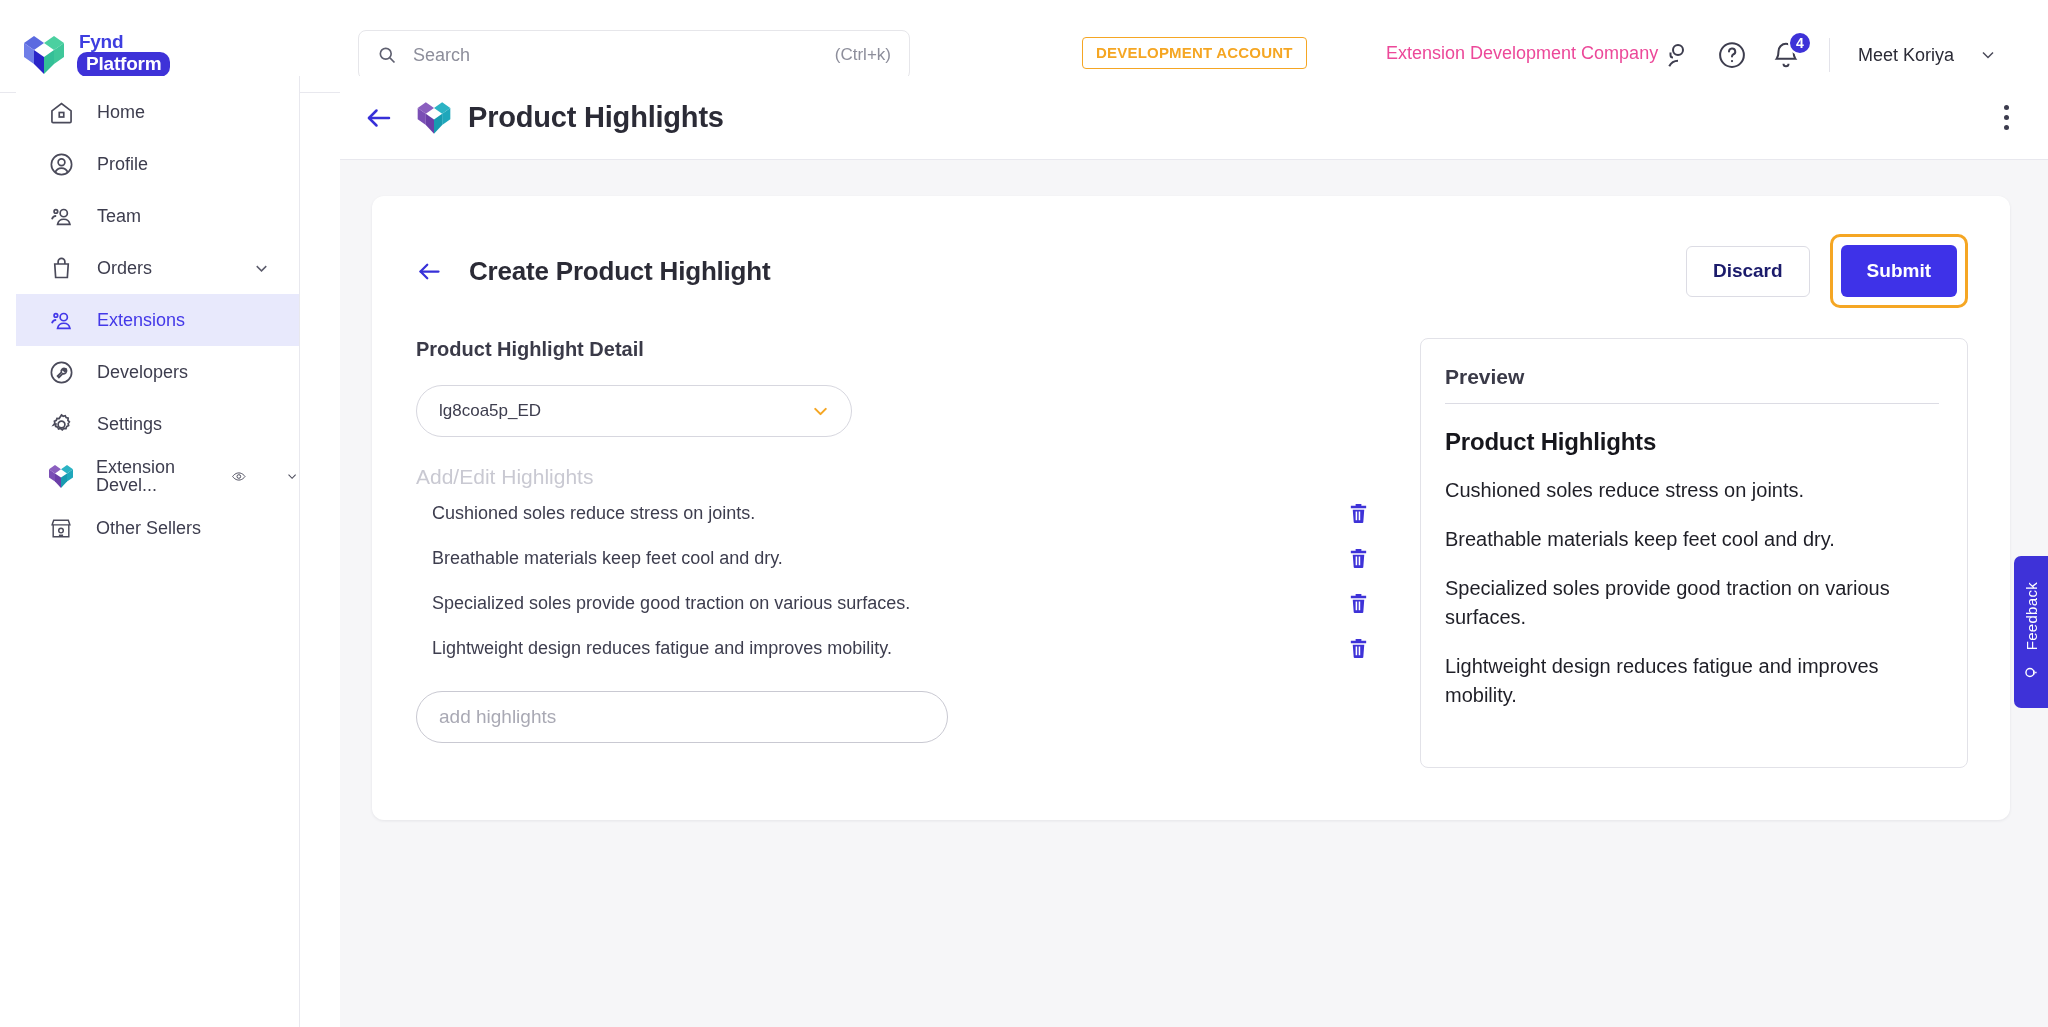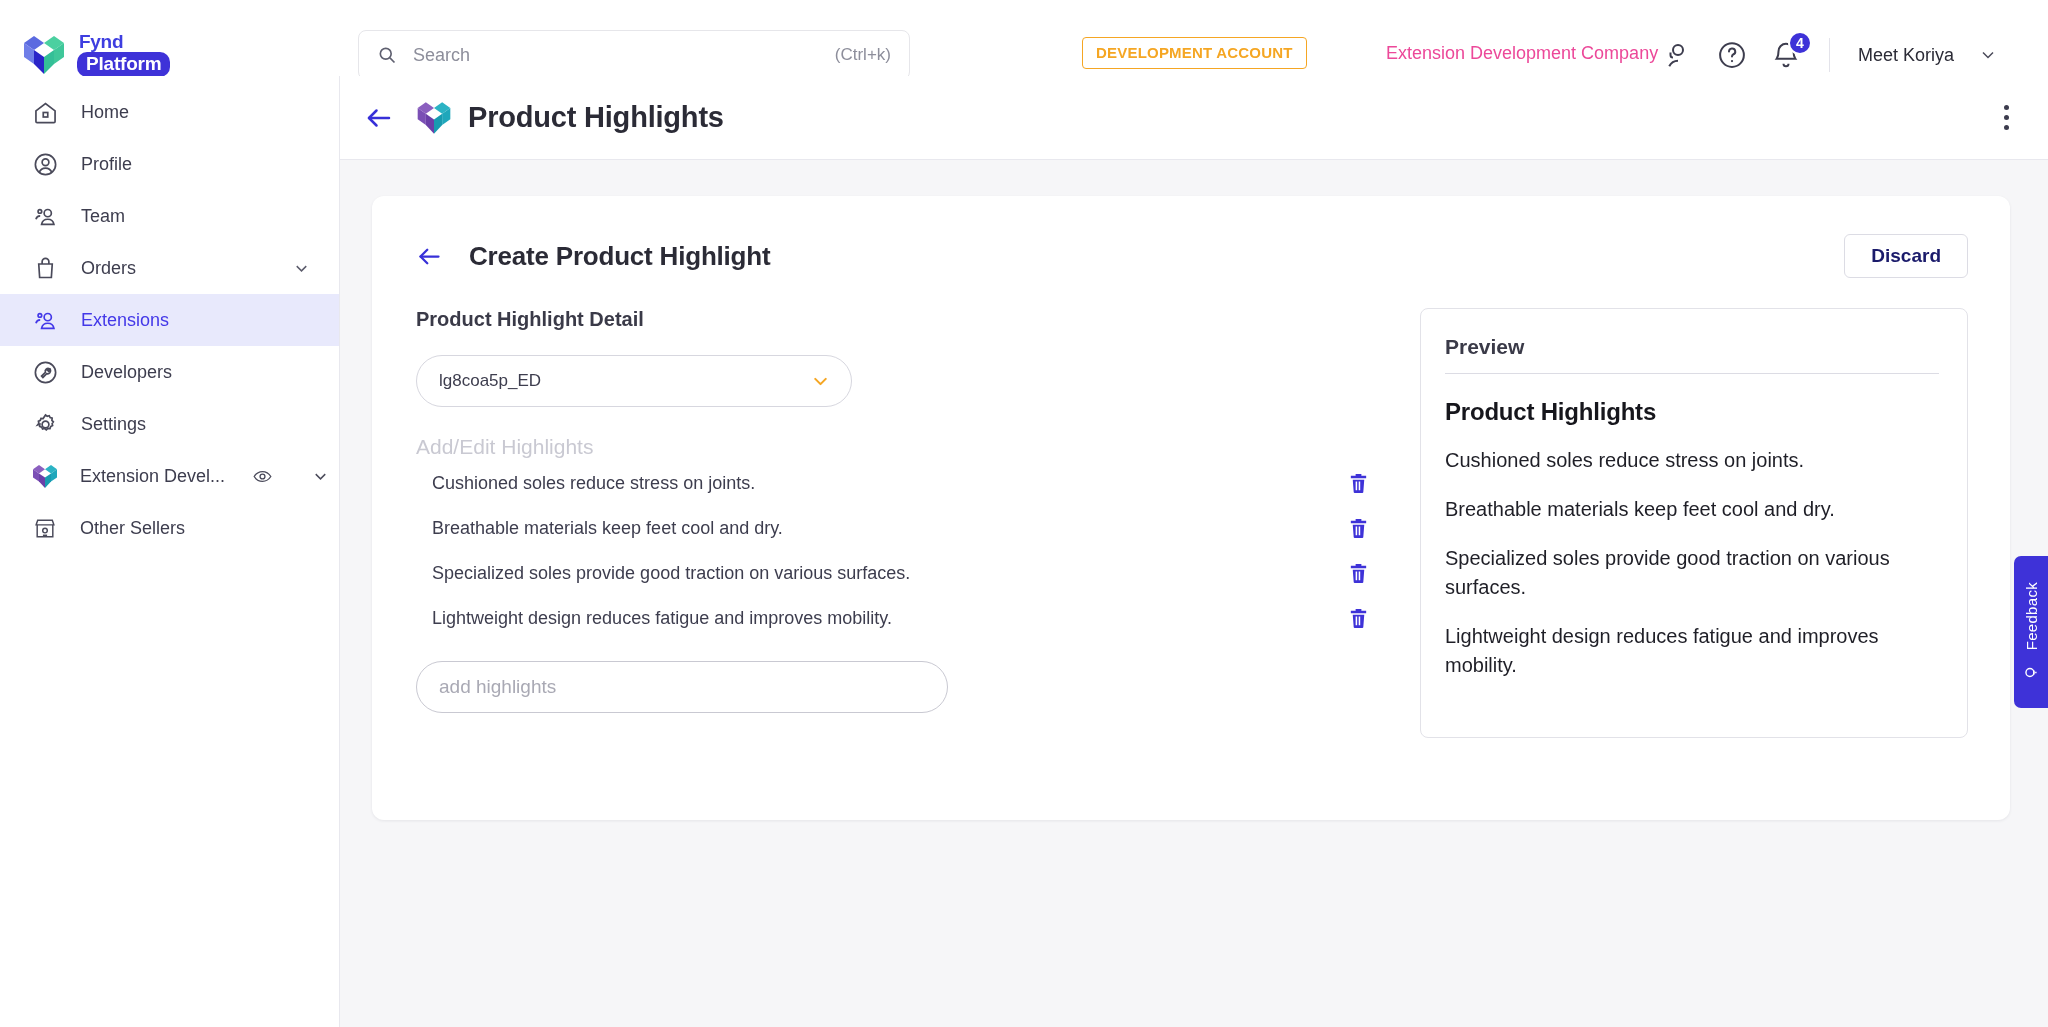--- a/index.html
+++ b/index.html
@@ -70,22 +70,22 @@
     font-size: 14px; font-weight: bold;
     display: flex; align-items: center; justify-content: center;
     border: 2px solid #fff;
   }
   .topdivider { width: 1px; height: 34px; background: #e3e3ea; margin: 0 4px; }
   .user-name { font-size: 18px; color: #2b2b36; white-space: nowrap; }
   .user-chevron { width: 20px; height: 20px; color: #4a4a5a; }
 
   
   .sidebar {
-    position: absolute; left: 0; top: 76px;
-    width: 340px; height: 951px;
+    position: absolute; left: 16px; top: 76px;
+    width: 284px; height: 951px;
     background: #ffffff; border-right: 1px solid #e8e8ee;
     padding-top: 10px;
   }
   .nav-item {
     height: 52px; display: flex; align-items: center;
     padding-left: 32px; gap: 22px; position: relative;
     color: #3d3d4e; font-size: 18px; cursor: pointer;
   }
   .nav-item .nav-ico { width: 27px; height: 27px; flex: none; color: #4a4a5a; }
   .nav-item.active { background: #e8e9fc; color: #4338e8; }
@@ -128,21 +128,21 @@
     width: 1638px; height: 624px;
     background: #fff; border-radius: 12px;
     box-shadow: 0 1px 3px rgba(24,24,50,0.08);
   }
   .card-header { display: flex; align-items: center; padding: 38px 42px 0 44px; }
   .card-back { width: 27px; height: 27px; color: #3730d8; flex: none; }
   .card-title { font-size: 26px; font-weight: bold; color: #2b2b36; margin-left: 26px; letter-spacing: -0.2px; }
   .card-actions { margin-left: auto; display: flex; align-items: center; gap: 20px; }
   .btn-discard {
     border: 1px solid #dcdce4; background: #fff; border-radius: 6px;
-    height: 44px; padding: 0 26px;
+    height: 51px; padding: 0 26px;
     font-family: "Liberation Sans", sans-serif;
     font-size: 19px; font-weight: bold; color: #1b1b6b; cursor: pointer;
   }
   .submit-ring {
     border: 3px solid #f5a623; border-radius: 10px; padding: 8px;
     display: flex; align-items: center; justify-content: center;
   }
   .btn-submit {
     border: none; border-radius: 6px; background: #3e32e8; color: #fff;
     height: 52px; padding: 0 26px;
@@ -393,20 +393,23 @@
   <div class="card">
 
     <div class="card-header">
       <svg class="card-back" viewBox="0 0 24 24" fill="none" stroke="currentColor" stroke-width="2" stroke-linecap="round" stroke-linejoin="round">
         <line x1="20" y1="12" x2="4" y2="12"></line>
           <polyline points="10 6 4 12 10 18"></polyline>
       </svg>
       <div class="card-title">Create Product Highlight</div>
       <div class="card-actions">
         <button class="btn-discard">Discard</button>
+        <div class="submit-ring">
+          <button class="btn-submit">Submit</button>
+        </div>
       </div>
     </div>
 
     <div class="card-body">
 
       <div class="form-col">
         <div class="form-title">Product Highlight Detail</div>
 
         <div class="select-box">
           <span class="select-value">lg8coa5p_ED</span>

